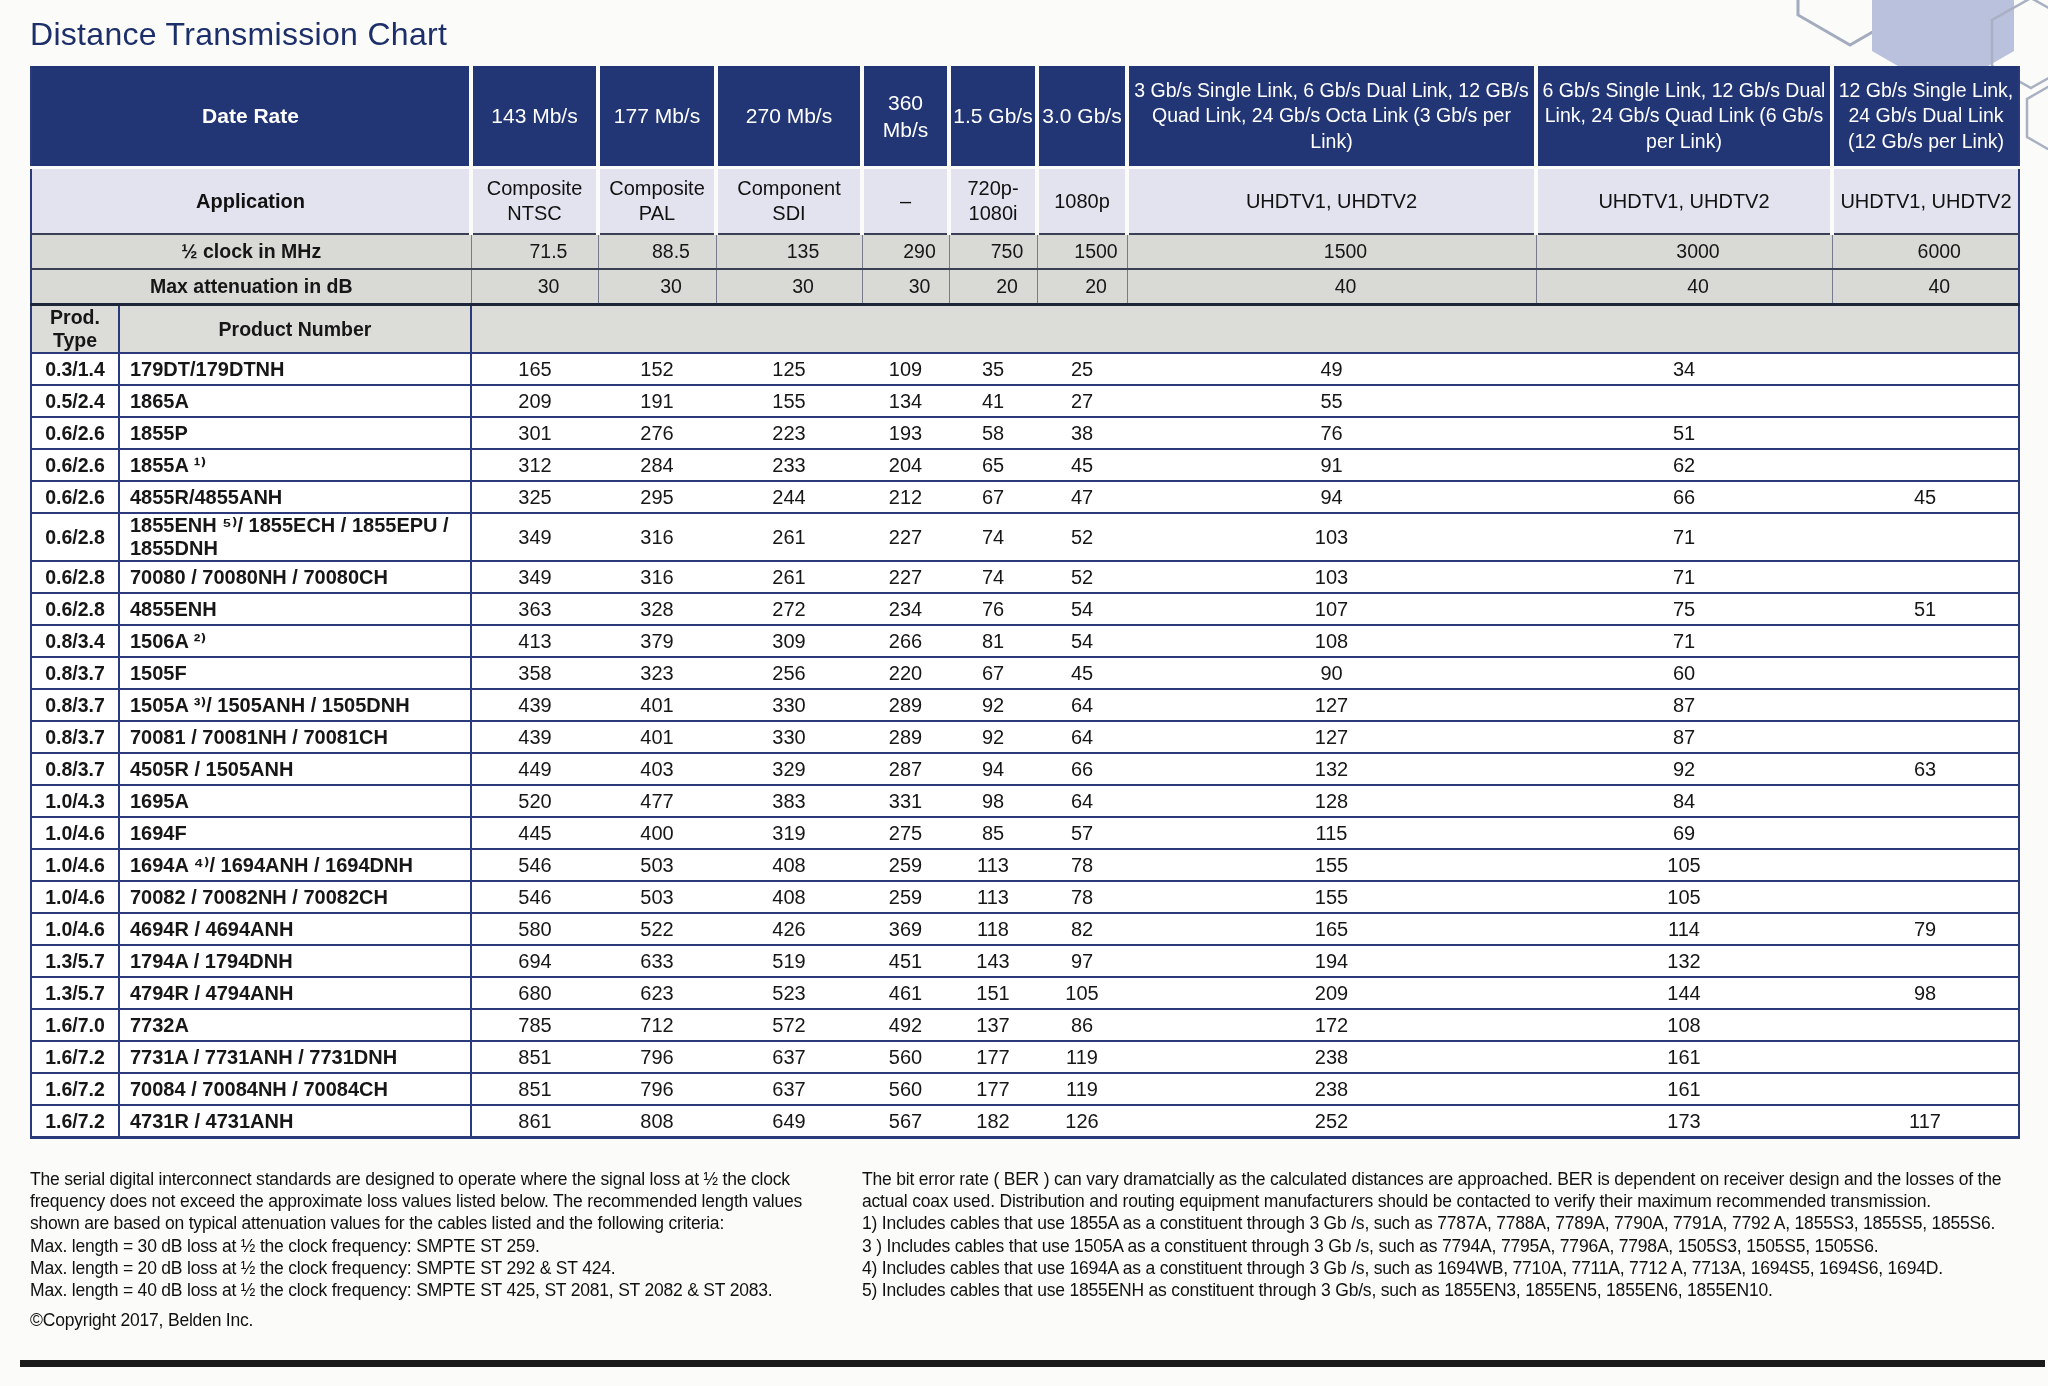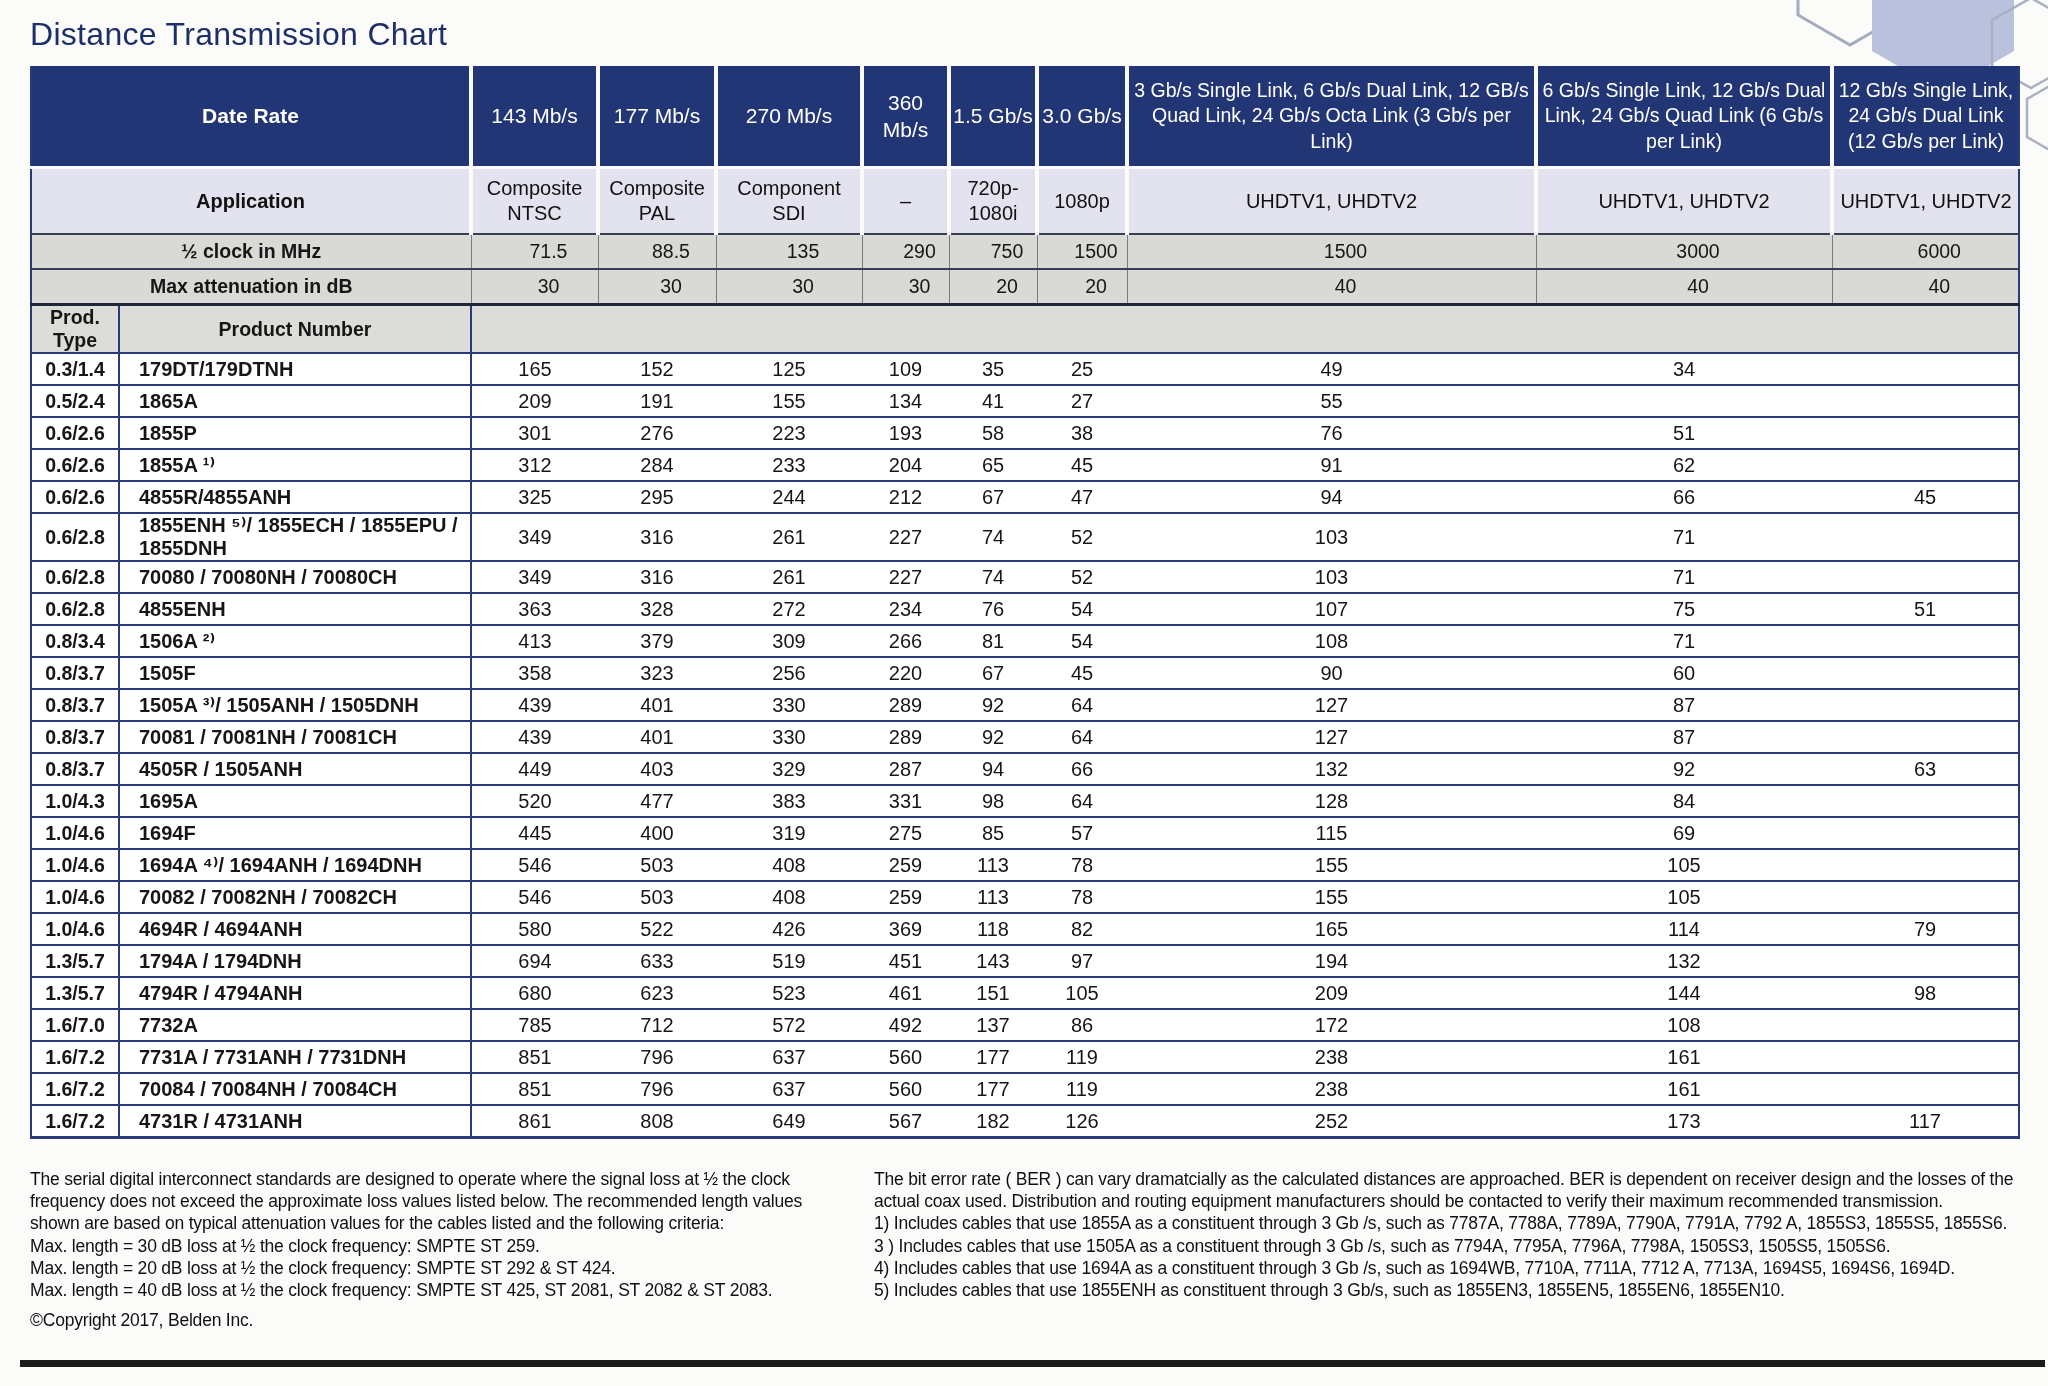--- a/index.html
+++ b/index.html
@@ -52,26 +52,26 @@
     border-top:3px solid #20263a;border-bottom:2px solid var(--line);
   }
   tr.r-sub th.nv{border-left:2px solid var(--line);margin-left:8px;}
   
   tbody td{
     background:#fff;border-top:2px solid var(--line);height:30px;
     font-size:20px;line-height:1.15;
   }
   tbody td.pt{font-weight:bold;font-size:19.5px;border-right:2px solid var(--line);}
   tbody td.pn{
-    font-weight:bold;text-align:left;padding-left:19px;
+    font-weight:bold;text-align:left;padding-left:10px;
     border-right:2px solid var(--line);
   }
   
   .footer{
-    position:absolute;left:30px;top:1168px;width:2016px;display:flex;gap:22px;
+    position:absolute;left:30px;top:1168px;width:2016px;display:flex;gap:10px;
     font-size:17.5px;line-height:1.27;letter-spacing:-0.2px;color:#101010;
   }
   .fcol-left{width:822px;flex:none;}
   .fcol-right{flex:1;}
   .footer p{margin:0;}
   .copyright{margin-top:8px !important;}
   .bottom-rule{
     position:absolute;left:20px;top:1360px;width:2025px;height:7px;
     background:var(--rule);
   }

